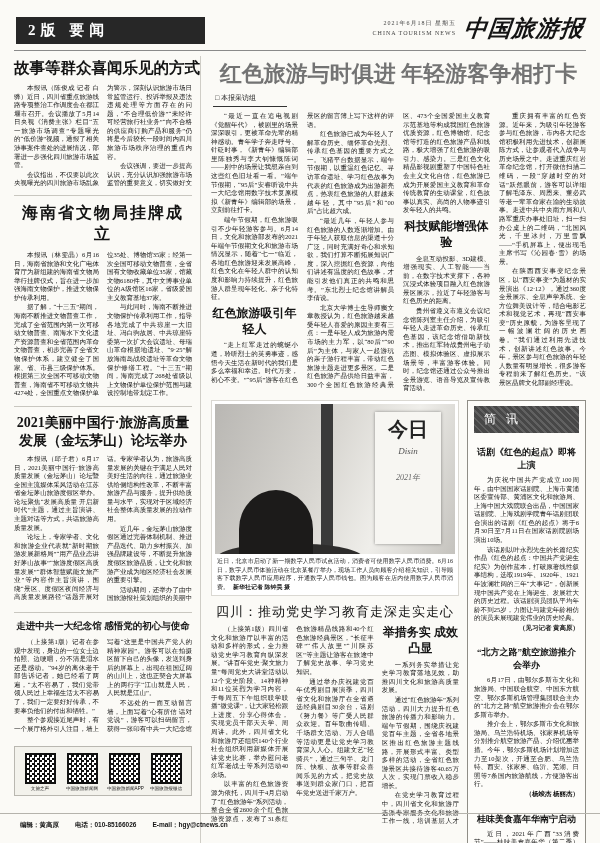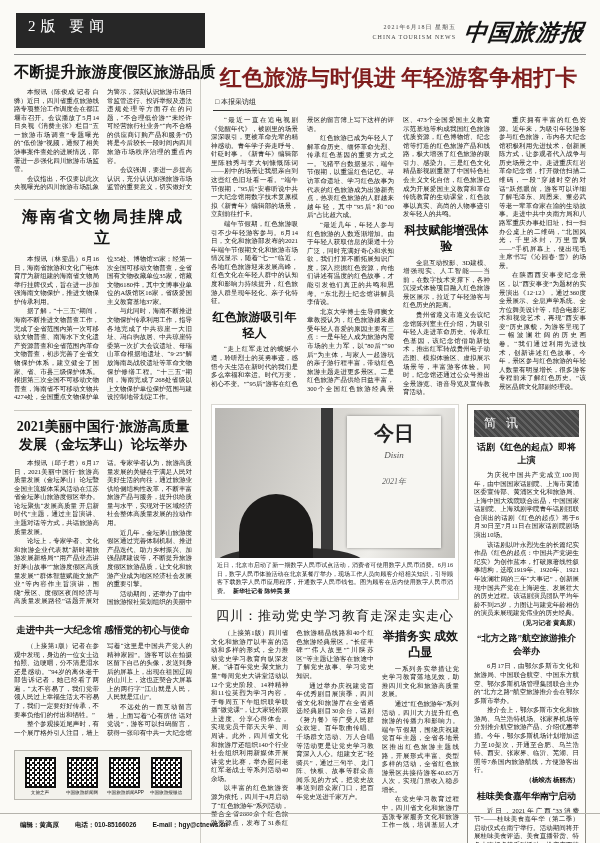--- a/index.html
+++ b/index.html
@@ -1,21 +1,21 @@
 <!DOCTYPE html>
 <html><head>
 <meta charset="utf-8">
 <style>
   html,body{margin:0;padding:0;background:#dcdbd6;}
   .page{width:600px;height:843px;margin:0 auto;background:#fbfaf6;position:relative;
         overflow:hidden;color:#141414;font-family:"Liberation Serif","DejaVu Serif",serif;}
   
   .hd{display:flex;justify-content:space-between;align-items:flex-end;padding:13px 16px 3px 16px;}
-  .page-tag{background:#272727;color:#fff;font-weight:normal;font-size:15px;
-            padding:4px 96px 12px 12px;letter-spacing:5px;}
+  .page-tag{background:#272727;color:#fff;font-weight:bold;font-size:15px;
+            padding:4px 96px 4px 12px;letter-spacing:5px;}
   .mast-right{display:flex;align-items:center;gap:8px;}
   .mast-date{text-align:right;font-size:6px;color:#444;line-height:1.6;letter-spacing:1px;}
   .logo{font-size:23px;font-weight:bold;font-style:italic;letter-spacing:1px;transform:skewX(-6deg);}
   .hrule{border-top:1.5px solid #8a8a8a;margin:3px 14px 5px 14px;}
   
   .main{display:flex;gap:10px;padding:0 14px;}
   .rail{width:178px;flex:none;border-right:1px solid #cfcdc6;padding-right:8px;}
   .zone{flex:1;min-width:0;}
   
   p{margin:0 0 1px 0;text-indent:2em;}
@@ -34,51 +34,51 @@
   .d-body{column-count:2;column-gap:8px;height:100px;}
   
   .qr-strip{border:1px solid #b9b7b0;background:#f3f2ec;display:flex;justify-content:space-around;
             padding:6px 4px 4px 4px;margin-top:8px;}
   .qr{text-align:center;width:34px;}
   .qr-img{width:27px;height:27px;margin:0 auto;border:2px solid #111;
           background:repeating-conic-gradient(#111 0% 25%, #fff 0% 50%) 0 0/5px 5px;}
   .qr-label{font-size:4.6px;margin-top:2px;white-space:nowrap;
             font-family:"Liberation Sans","DejaVu Sans",sans-serif;}
   
-  .red-title{color:#7f1d1d;font-size:22px;font-weight:bold;text-align:center;white-space:nowrap;
+  .red-title{color:#737373;font-size:22px;font-weight:bold;text-align:center;white-space:nowrap;
              margin:3px 0 2px 0;}
   .red-byline{font-size:7px;font-weight:normal;border-bottom:1px solid #333;width:72px;
               padding:2px 0 3px 2px;margin:0 0 5px 2px;}
   .red-cols{column-count:4;column-gap:9px;height:282px;}
   
   .row2{display:flex;gap:8px;margin-top:6px;align-items:stretch;}
   .midcol{width:248px;flex:none;}
   .photo-wrap{border:1px solid #dad8d2;padding:3px;background:#fff;}
   .photo{height:150px;position:relative;overflow:hidden;
          background:linear-gradient(110deg,#b9b7b3 0%,#d9d7d2 45%,#efeeea 70%,#c4c2bd 100%);}
   .photo .beam{position:absolute;left:44%;top:0;bottom:0;width:12px;background:#3a3a3a;}
   .photo .card{position:absolute;right:14px;top:8px;width:58px;height:120px;background:#f7f6f2;
-               box-shadow:0 0 3px rgba(0,0,0,.4);padding:6px 18px;text-align:center;}
+               box-shadow:0 0 3px rgba(0,0,0,.4);padding:6px 4px;text-align:center;}
   .photo .card .big{font-size:20px;font-weight:bold;color:#222;line-height:1.1;}
   .photo .card .en{font-size:9px;color:#555;font-style:italic;margin-top:6px;}
   .photo .card .yr{font-size:8px;color:#666;margin-top:16px;font-style:italic;}
   .photo .head{position:absolute;left:24px;bottom:-14px;width:74px;height:78px;background:#1c1b1a;
                border-radius:50% 50% 0 0;}
   .photo .shoulder{position:absolute;left:0;bottom:-30px;width:150px;height:40px;background:#2e2d2c;
                border-radius:40% 40% 0 0;}
   .caption{font-size:6px;line-height:1.42;text-align:justify;padding:3px 2px 1px 2px;color:#222;}
   .caption .cap-credit{font-weight:bold;margin-left:4px;}
   .sc-title{font-size:13px;font-weight:normal;text-align:center;margin:7px 0 4px 0;letter-spacing:1px;}
   .sc-cols{column-count:3;column-gap:8px;height:204px;}
   
   .briefs{flex:1;border:1px solid #8f8d86;background:#fdfcf9;padding:5px 6px;overflow:hidden;}
   .briefs-hd{background:#474747;color:#fff;font-size:12px;letter-spacing:10px;
              padding:5px 0 5px 10px;
              background-image:repeating-linear-gradient(45deg,rgba(255,255,255,.14) 0 2px,transparent 2px 5px);}
-  .brief-title{font-size:9px;font-weight:bold;text-align:center;margin:4px 0 4px 0;text-indent:0;}
+  .brief-title{font-size:9px;font-weight:bold;text-align:center;margin:13px 0 4px 0;text-indent:0;}
   .brief-by{text-align:right;font-weight:bold;text-indent:0;margin-top:1px;}
   
   .foot-rule{position:absolute;left:0;right:0;bottom:29px;border-top:1px solid #b5b3ac;}
   .foot-text{position:absolute;left:20px;bottom:13px;font-size:6.5px;font-weight:bold;display:flex;gap:16px;
              font-family:"Liberation Sans","DejaVu Sans",sans-serif;}
 </style>
 </head>
 <body>
 
 <div class="page">
@@ -93,21 +93,21 @@
       <div class="logo">中国旅游报</div>
     </div>
   </div>
   <div class="hrule"></div>
 
   <div class="main">
 
     <div class="rail">
 
       <div>
-        <div class="h-a">不断提升旅游度假区旅游品质</div>
+        <div class="h-a">故事等群众喜闻乐见的方式</div>
         <div class="body-txt a-body">
           <p>本报讯（陈俊成 记者 白骅）近日，四川省重点旅游线路专项整治工作调度会在都江堰市召开。会议播放了5月14日央视《消费主张》栏目“五一旅游市场调查”专题曝光的“低价游”视频，通报了相关涉事案件查处的进展情况，部署进一步强化四川旅游市场监管。</p>
           <p>会议指出，不仅要以此次央视曝光的四川旅游市场乱象为警示，深刻认识旅游市场日常监管运行、投诉举报及违法违规处理等方面存在的问题，“不合理低价游”“未经许可经营旅行社业务”“向不合格的供应商订购产品和服务”仍将是今后较长一段时间内四川旅游市场秩序治理的重点内容。</p>
           <p>会议强调，要进一步提高认识，充分认识加强旅游市场监管的重要意义，切实做好文化和旅游市场监管工作。一要迅速依法依规对事件中反映的旅行社、导游人员和涉事商家的违法违规行为立案调查，从严处理。二要迅速部署和开展全省重点旅游线路专项整治，四川省文化和旅游厅联合市场监管、公安、交通等部门从6月中旬起，在全省范围内开展为期两个月的旅游市场专项整治行动。三要按照“部门合作、上下齐心、区域联动、统筹协调”的工作方式，进一步健全地区协同、部门协作的文化和旅游市场综合监管机制，营造良好的旅游消费环境。四是各行业协会要围绕文化和旅游行政部门中心工作，充分发挥行业自律和引领作用，为规范旅游市场秩序奠定基础。</p>
         </div>
       </div>
 
       <div class="sep"></div>
 
       <div>

